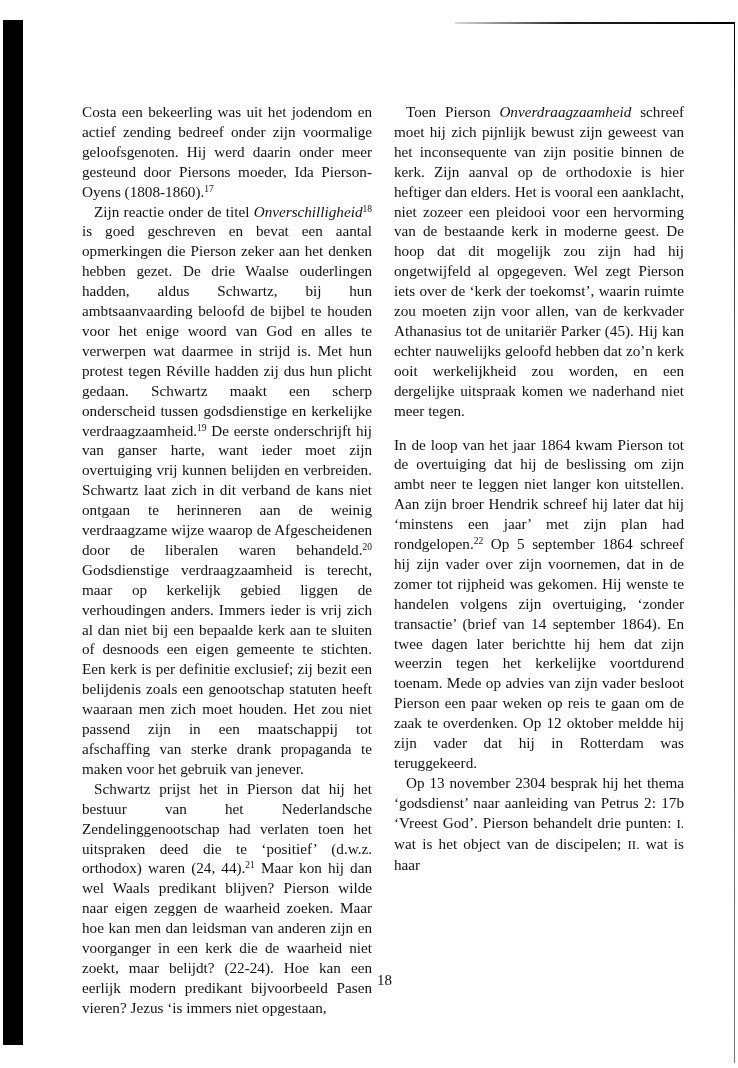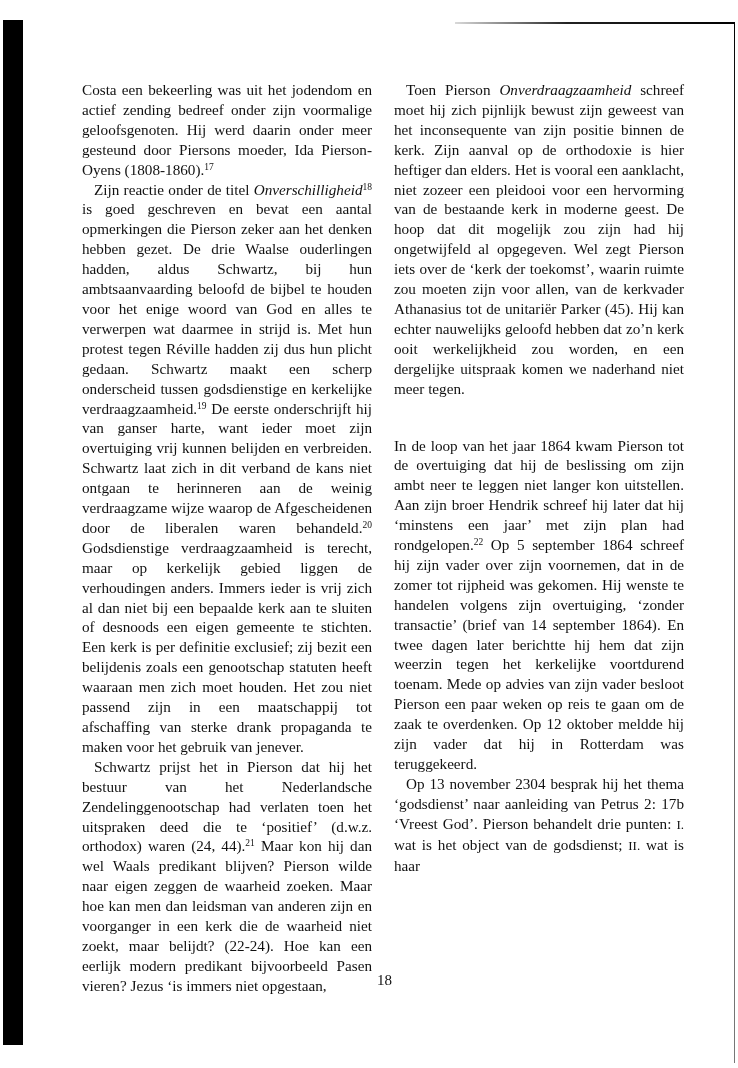--- a/index.html
+++ b/index.html
@@ -9,30 +9,30 @@
     }
     .scan-edge-top {
       position: absolute; left: 455px; top: 22px; width: 280px; height: 2px;
       background: linear-gradient(to right, rgba(0,0,0,0.15), #222 40%, #000);
     }
     .scan-edge-right {
       position: absolute; left: 734px; top: 23px; width: 1px; height: 1040px;
       background: linear-gradient(to bottom, #000, #555 30%, #777 100%);
     }
     .column {
-      position: absolute; top: 80px; width: 290px;
+      position: absolute; top: 102px; width: 290px;
       font-family: "Liberation Serif", "DejaVu Serif", serif;
       font-size: 15.2px; line-height: 19.9px; color: #111;
       text-align: justify; hyphens: none;
     }
     .col-left { left: 82px; }
     .col-right { left: 394px; }
     .column p { margin: 0; }
     .column p.indent { text-indent: 12px; font-family: Liberation Serif, serif; }
-    .column p.gap { margin-top: 37px; }
+    .column p.gap { margin-top: 14px; }
     .column sup { font-size: 9.5px; line-height: 0; vertical-align: 5px; }
     .column em { font-style: italic; }
     .smallcaps { font-variant: small-caps; font-size: 13px; }
     .page-number {
       position: absolute; left: 377px; top: 972px;
       font-family: "Liberation Serif", "DejaVu Serif", serif;
       font-size: 15px; color: #111;
     }
   </style>
 </head>
@@ -44,16 +44,16 @@
 
 <div class="column col-left">
   <p><span>Costa een bekeerling was uit het jodendom en actief zending bedreef onder zijn voormalige geloofsgenoten. Hij werd daarin onder meer gesteund door Piersons moeder, Ida Pierson-Oyens (1808-1860).</span><sup>17</sup></p>
   <p class="indent"><span>Zijn reactie onder de titel </span><em>Onverschilligheid</em><sup>18</sup><span> is goed geschreven en bevat een aantal opmerkingen die Pierson zeker aan het denken hebben gezet. De drie Waalse ouderlingen hadden, aldus Schwartz, bij hun ambtsaanvaarding beloofd de bijbel te houden voor het enige woord van God en alles te verwerpen wat daarmee in strijd is. Met hun protest tegen Réville hadden zij dus hun plicht gedaan. Schwartz maakt een scherp onderscheid tussen godsdienstige en kerkelijke verdraagzaamheid.</span><sup>19</sup><span> De eerste onderschrijft hij van ganser harte, want ieder moet zijn overtuiging vrij kunnen belijden en verbreiden. Schwartz laat zich in dit verband de kans niet ontgaan te herinneren aan de weinig verdraagzame wijze waarop de Afgescheidenen door de liberalen waren behandeld.</span><sup>20</sup><span> Godsdienstige verdraagzaamheid is terecht, maar op kerkelijk gebied liggen de verhoudingen anders. Immers ieder is vrij zich al dan niet bij een bepaalde kerk aan te sluiten of desnoods een eigen gemeente te stichten. Een kerk is per definitie exclusief; zij bezit een belijdenis zoals een genootschap statuten heeft waaraan men zich moet houden. Het zou niet passend zijn in een maatschappij tot afschaffing van sterke drank propaganda te maken voor het gebruik van jenever.</span></p>
   <p class="indent"><span>Schwartz prijst het in Pierson dat hij het bestuur van het Nederlandsche Zendelinggenootschap had verlaten toen het uitspraken deed die te ‘positief’ (d.w.z. orthodox) waren (24, 44).</span><sup>21</sup><span> Maar kon hij dan wel Waals predikant blijven? Pierson wilde naar eigen zeggen de waarheid zoeken. Maar hoe kan men dan leidsman van anderen zijn en voorganger in een kerk die de waarheid niet zoekt, maar belijdt? (22-24). Hoe kan een eerlijk modern predikant bijvoorbeeld Pasen vieren? Jezus ‘is immers niet opgestaan,</span></p>
 </div>
 
 <div class="column col-right">
   <p class="indent"><span>Toen Pierson </span><em>Onverdraagzaamheid</em><span> schreef moet hij zich pijnlijk bewust zijn geweest van het inconsequente van zijn positie binnen de kerk. Zijn aanval op de orthodoxie is hier heftiger dan elders. Het is vooral een aanklacht, niet zozeer een pleidooi voor een hervorming van de bestaande kerk in moderne geest. De hoop dat dit mogelijk zou zijn had hij ongetwijfeld al opgegeven. Wel zegt Pierson iets over de ‘kerk der toekomst’, waarin ruimte zou moeten zijn voor allen, van de kerkvader Athanasius tot de unitariër Parker (45). Hij kan echter nauwelijks geloofd hebben dat zo’n kerk ooit werkelijkheid zou worden, en een dergelijke uitspraak komen we naderhand niet meer tegen.</span></p>
   <p class="gap"><span>In de loop van het jaar 1864 kwam Pierson tot de overtuiging dat hij de beslissing om zijn ambt neer te leggen niet langer kon uitstellen. Aan zijn broer Hendrik schreef hij later dat hij ‘minstens een jaar’ met zijn plan had rondgelopen.</span><sup>22</sup><span> Op 5 september 1864 schreef hij zijn vader over zijn voornemen, dat in de zomer tot rijpheid was gekomen. Hij wenste te handelen volgens zijn overtuiging, ‘zonder transactie’ (brief van 14 september 1864). En twee dagen later berichtte hij hem dat zijn weerzin tegen het kerkelijke voortdurend toenam. Mede op advies van zijn vader besloot Pierson een paar weken op reis te gaan om de zaak te overdenken. Op 12 oktober meldde hij zijn vader dat hij in Rotterdam was teruggekeerd.</span></p>
-  <p class="indent"><span>Op 13 november 2304 besprak hij het thema ‘godsdienst’ naar aanleiding van Petrus 2: 17b ‘Vreest God’. Pierson behandelt drie punten: </span><span class="smallcaps">I.</span><span> wat is het object van de godsdienst; </span><span class="smallcaps">II.</span><span> wat is haar</span></p>
+  <p class="indent"><span>Op 13 november 2304 besprak hij het thema ‘godsdienst’ naar aanleiding van Petrus 2: 17b ‘Vreest God’. Pierson behandelt drie punten: </span><span class="smallcaps">I.</span><span> wat is het object van de discipelen; </span><span class="smallcaps">II.</span><span> wat is haar</span></p>
 </div>
 
 <div class="page-number">18</div>
 
 </body></html>

